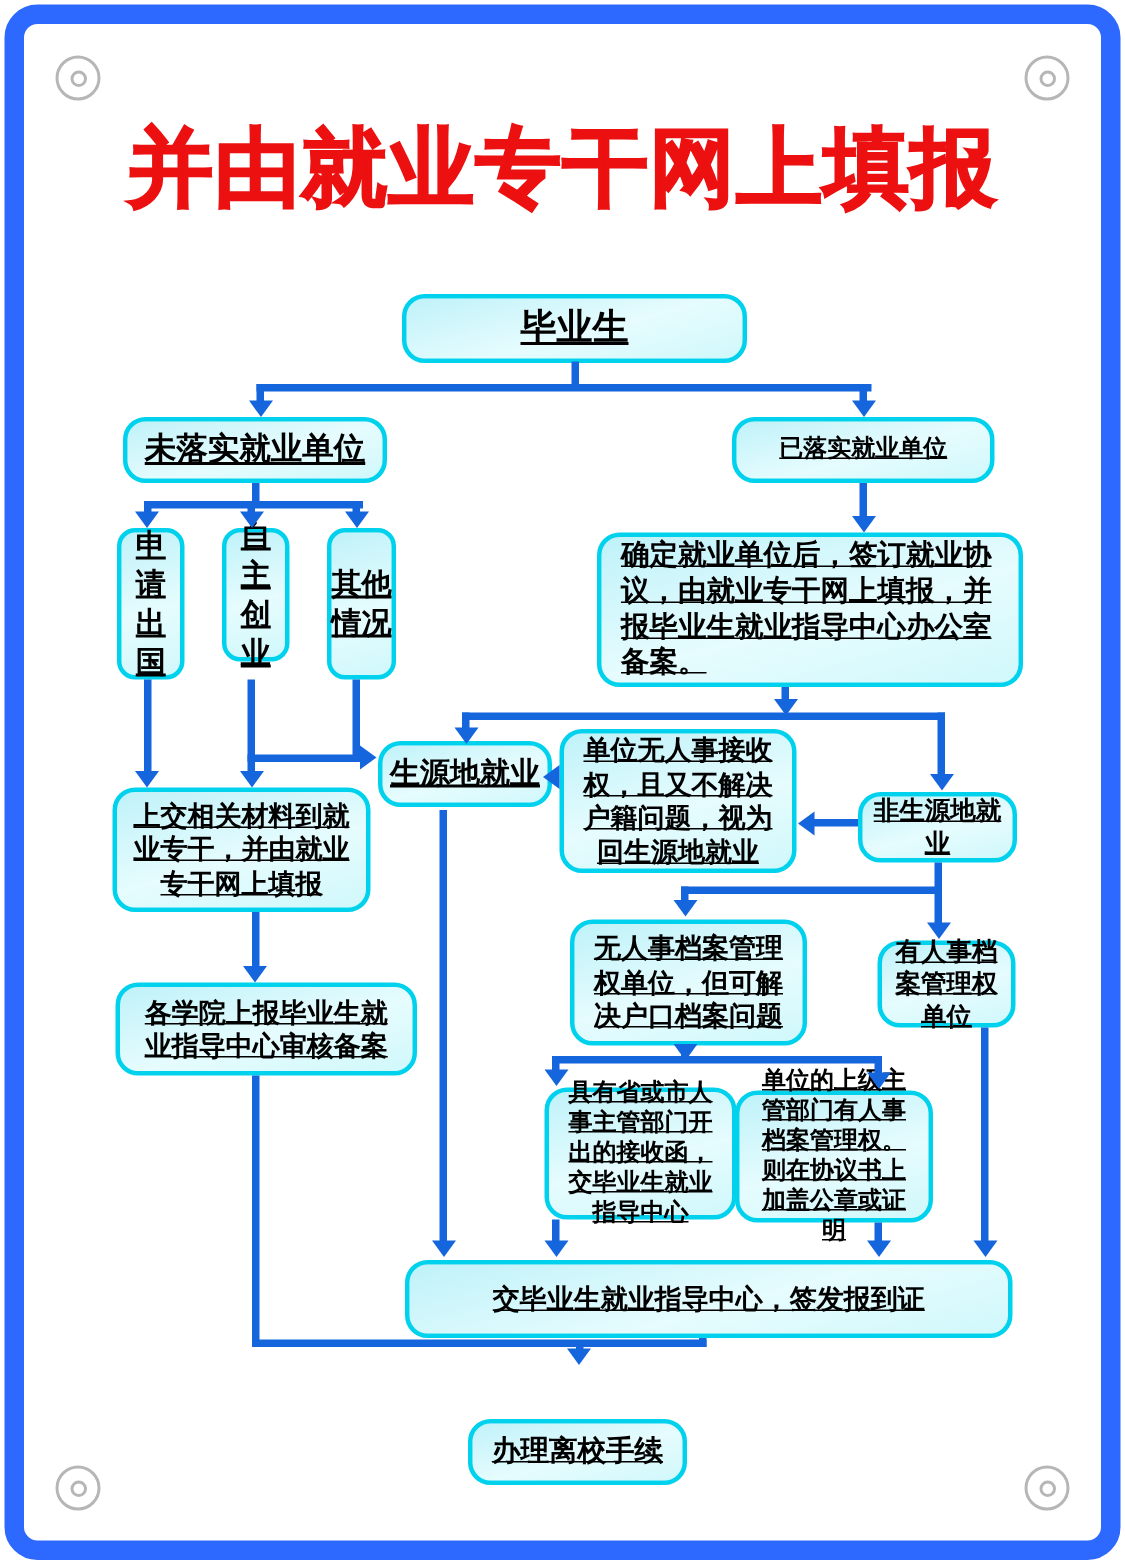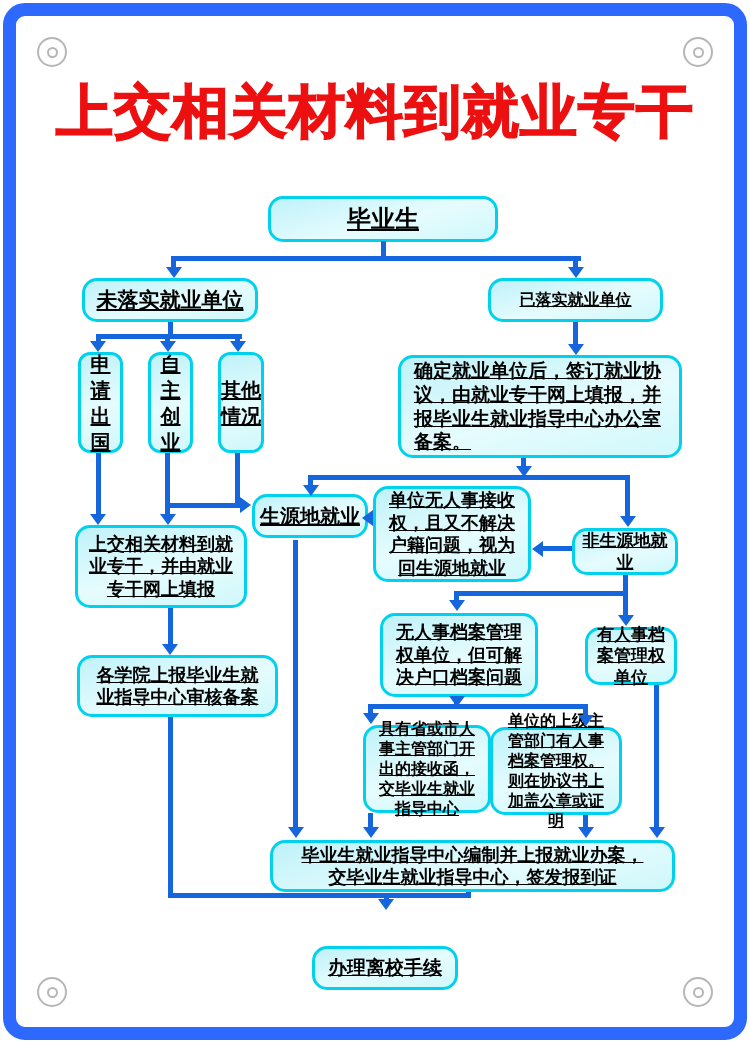--- a/index.html
+++ b/index.html
@@ -55,40 +55,39 @@
 <div class="screw" style="left:683px;top:37px;">
     <div class="screw-inner"></div>
   </div>
 <div class="screw" style="left:37px;top:977px;">
     <div class="screw-inner"></div>
   </div>
 <div class="screw" style="left:683px;top:977px;">
     <div class="screw-inner"></div>
   </div>
 
-<div class="title">上交相关材料到就业专干</div>
+<div class="title">并由就业专干网上填报</div>
 
 <div class="node" style="left:268px;top:196px;width:230px;height:46px;font-size:24px;">毕业生</div>
 <div class="node" style="left:82px;top:278px;width:176px;height:44px;font-size:21px;">未落实就业单位</div>
 <div class="node" style="left:488px;top:278px;width:175px;height:44px;font-size:16px;">已落实就业单位</div>
 <div class="node vtext" style="left:78px;top:352px;width:45px;height:101px;font-size:20px;">申请出国</div>
-<div class="node vtext" style="left:148px;top:352px;width:45px;height:101px;font-size:20px;">自主创业</div>
+<div class="node vtext" style="left:148px;top:352px;width:45px;height:89px;font-size:20px;">自主创业</div>
 <div class="node vtext" style="left:218px;top:352px;width:46px;height:101px;font-size:20px;">其他情况</div>
 <div class="node leftalign" style="left:398px;top:355px;width:284px;height:103px;font-size:19px;">确定就业单位后，签订就业协议，由就业专干网上填报，并报毕业生就业指导中心办公室备案。</div>
 <div class="node" style="left:252px;top:494px;width:116px;height:44px;font-size:20px;">生源地就业</div>
 <div class="node" style="left:373px;top:486px;width:158px;height:96px;font-size:18px;padding:4px 8px;">单位无人事接收权，且又不解决户籍问题，视为回生源地就业</div>
 <div class="node" style="left:572px;top:528px;width:106px;height:47px;font-size:17px;">非生源地就业</div>
 <div class="node" style="left:75px;top:525px;width:172px;height:83px;font-size:18px;padding:4px 10px;">上交相关材料到就业专干，并由就业专干网上填报</div>
 <div class="node" style="left:380px;top:613px;width:158px;height:84px;font-size:18px;padding:4px 10px;">无人事档案管理权单位，但可解决户口档案问题</div>
 <div class="node" style="left:585px;top:627px;width:92px;height:58px;font-size:17px;padding:2px 4px;">有人事档案管理权单位</div>
 <div class="node" style="left:77px;top:655px;width:201px;height:62px;font-size:18px;padding:2px 10px;">各学院上报毕业生就业指导中心审核备案</div>
 <div class="node" style="left:363px;top:725px;width:128px;height:88px;font-size:16px;padding:3px 8px;">具有省或市人事主管部门开出的接收函，交毕业生就业指导中心</div>
 <div class="node" style="left:490px;top:727px;width:132px;height:88px;font-size:16px;padding:3px 8px;">单位的上级主管部门有人事档案管理权。则在协议书上加盖公章或证明</div>
 <div class="node twoline" style="left:270px;top:840px;width:405px;height:52px;font-size:18px;flex-direction:column;">
-  <div>毕业生就业指导中心编制并上报就业办案，</div>
   <div>交毕业生就业指导中心，签发报到证</div>
 </div>
 <div class="node" style="left:312px;top:946px;width:146px;height:44px;font-size:19px;">办理离校手续</div>
 
 <div class="vl" style="left:381px;top:241px;height:17px;"></div>
 <div class="hl" style="left:171px;top:256px;width:410px;"></div>
 <div class="vl" style="left:171px;top:256px;height:12px;"></div>
 <div class="ah d" style="left:166px;top:267px;"></div>
 <div class="vl" style="left:573px;top:256px;height:12px;"></div>
 <div class="ah d" style="left:568px;top:267px;"></div>

